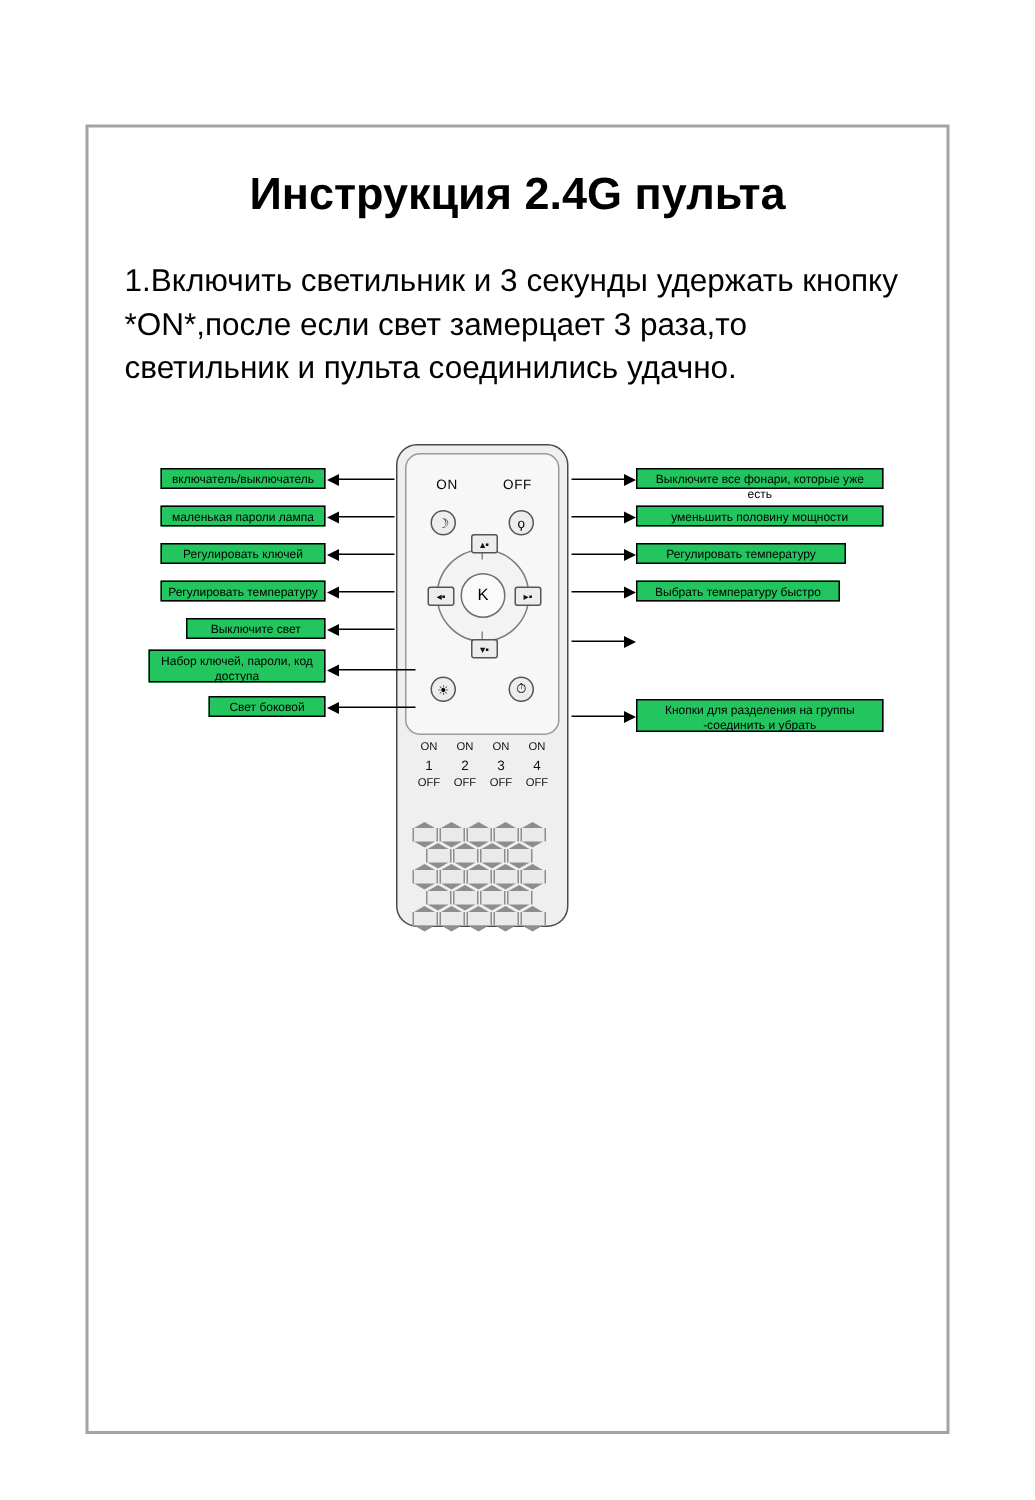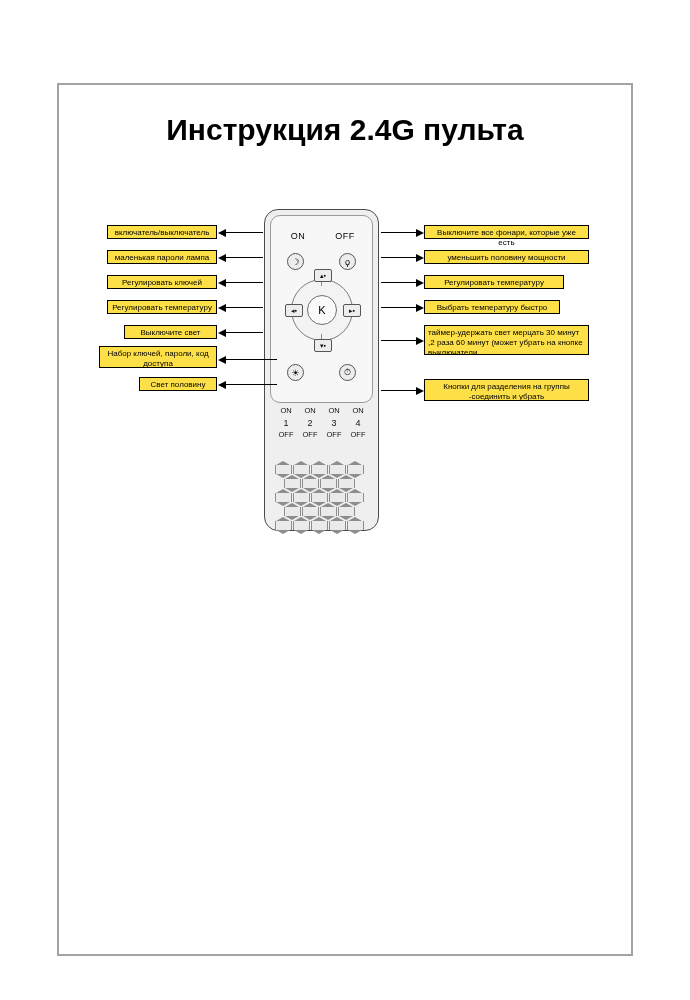--- a/index.html
+++ b/index.html
@@ -156,21 +156,21 @@
     content:"";position:absolute;left:0;width:0;height:0;
     border-left:7.5px solid transparent;border-right:7.5px solid transparent;
   }
   .hex:before{bottom:100%;border-bottom:4px solid #8d8d8d;}
   .hex:after{top:100%;border-top:4px solid #8d8d8d;}
 
   
   .callout{
     position:absolute;
     border:1px solid #000;
-    background:#fde047;
+    background:#22c55e;
     font-size:8px;
     line-height:10px;
     padding:2px 3px;
     box-sizing:border-box;
     text-align:center;
     color:#000;
   }
   .callout.left{text-align:center;}
   .arrow{
     position:absolute;
@@ -195,20 +195,21 @@
 </style>
 </head>
 <body>
 
 <div class="page">
   <div class="frame">
 
     <div class="title">Инструкция 2.4G пульта</div>
 
     <div class="body-text">
+      <p>1.Включить светильник и 3 секунды удержать кнопку *ON*,после если свет замерцает 3 раза,то светильник и пульта соединились удачно.</p>
       <div class="gap"></div>
     </div>
 
     <div class="diagram">
 
       <div class="remote"></div>
       <div class="remote-inner"></div>
 
       <div class="lbl onoff" style="left:227px;top:22px;width:24px;">ON</div>
       <div class="lbl onoff" style="left:272px;top:22px;width:28px;">OFF</div>
@@ -289,36 +290,35 @@
 
       <div class="callout left" style="left:48px;top:91px;width:110px;height:14px;">Регулировать температуру</div>
       <div class="arrow to-left" style="left:166px;top:98px;width:38px;"></div>
 
       <div class="callout left" style="left:65px;top:116px;width:93px;height:14px;">Выключите свет</div>
       <div class="arrow to-left" style="left:166px;top:123px;width:38px;"></div>
 
       <div class="callout left" style="left:40px;top:137px;width:118px;height:22px;">Набор ключей, пароли, код доступа</div>
       <div class="arrow to-left" style="left:166px;top:150px;width:52px;"></div>
 
-      <div class="callout left" style="left:80px;top:168px;width:78px;height:14px;">Свет половину</div>
+      <div class="callout left" style="left:80px;top:168px;width:78px;height:14px;">Свет боковой</div>
       <div class="arrow to-left" style="left:166px;top:175px;width:52px;"></div>
 
       <div class="callout" style="left:365px;top:16px;width:165px;height:14px;">Выключите все фонари, которые уже есть</div>
       <div class="arrow to-right" style="left:322px;top:23px;width:36px;"></div>
 
       <div class="callout" style="left:365px;top:41px;width:165px;height:14px;">уменьшить половину мощности</div>
       <div class="arrow to-right" style="left:322px;top:48px;width:36px;"></div>
 
       <div class="callout" style="left:365px;top:66px;width:140px;height:14px;">Регулировать температуру</div>
       <div class="arrow to-right" style="left:322px;top:73px;width:36px;"></div>
 
       <div class="callout" style="left:365px;top:91px;width:136px;height:14px;">Выбрать температуру быстро</div>
       <div class="arrow to-right" style="left:322px;top:98px;width:36px;"></div>
 
-      <div class="callout" style="left:365px;top:116px;width:165px;height:30px;text-align:left;">таймер-удержать свет мерцать 30 минут ,2 раза 60 минут (может убрать на кнопке выключатели</div>
       <div class="arrow to-right" style="left:322px;top:131px;width:36px;"></div>
 
       <div class="callout" style="left:365px;top:170px;width:165px;height:22px;">Кнопки для разделения на группы -соединить и убрать</div>
       <div class="arrow to-right" style="left:322px;top:181px;width:36px;"></div>
 
     </div>
   </div>
 </div>
 
 </body></html>

